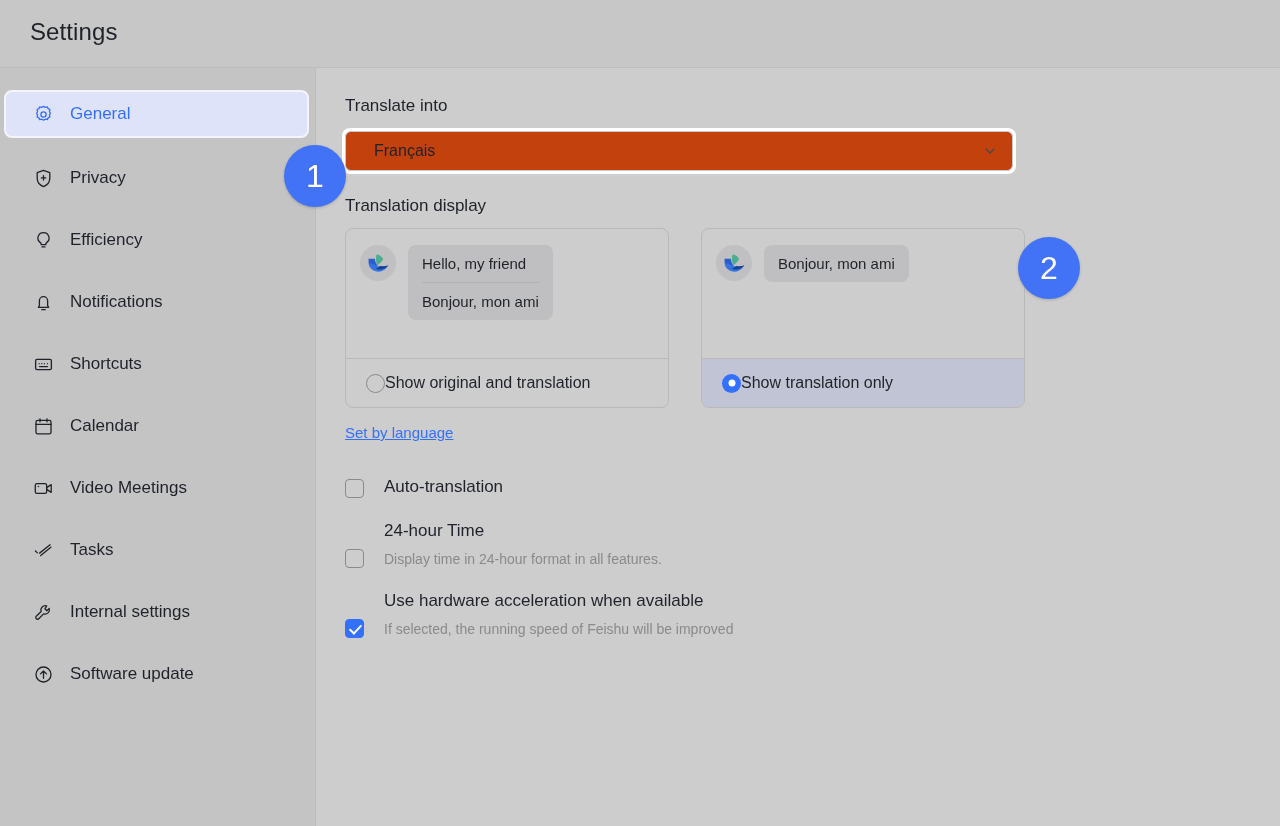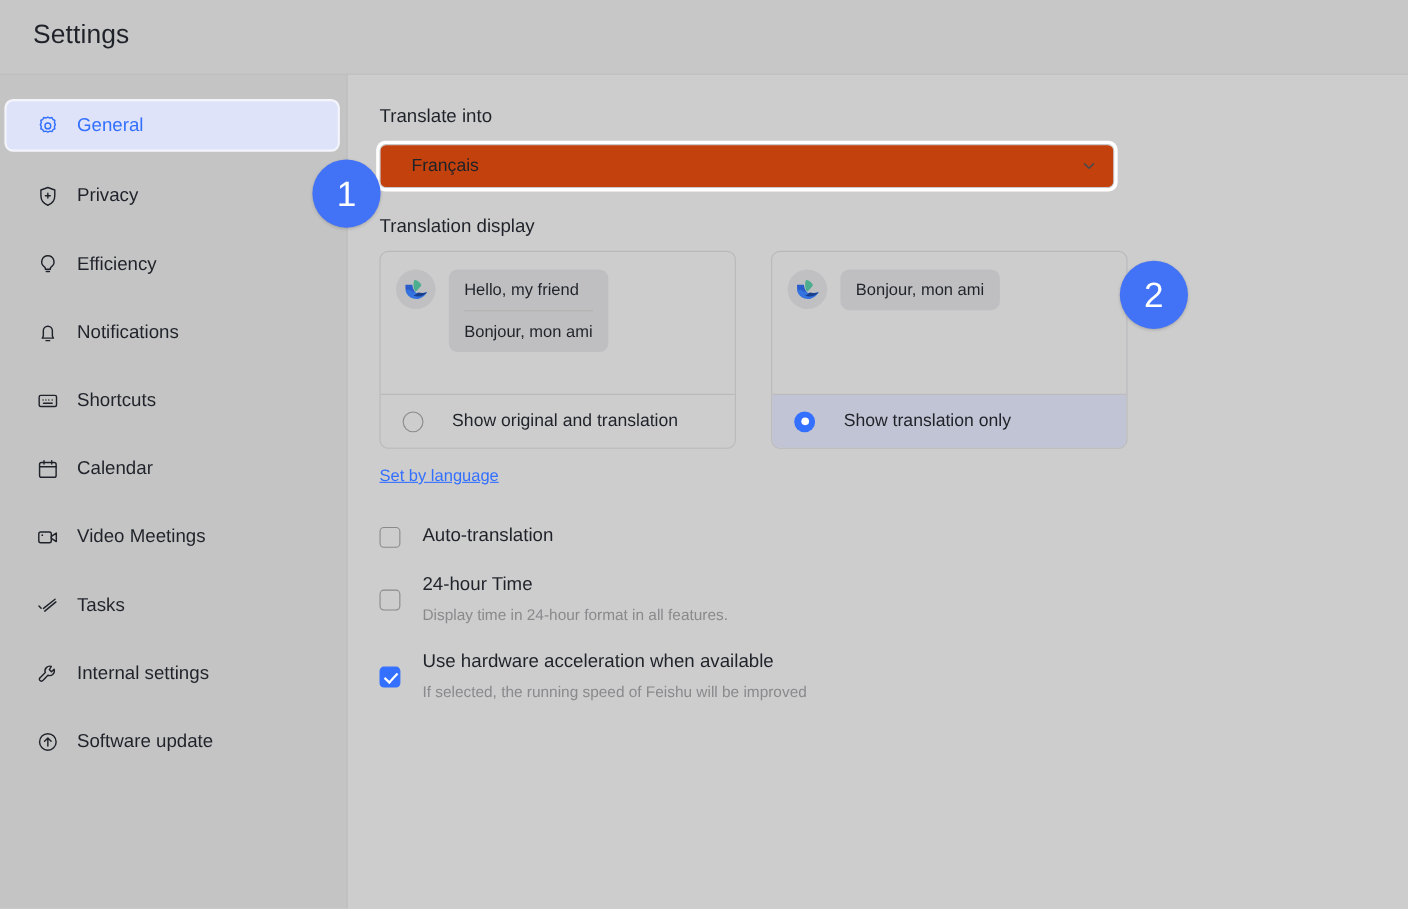--- a/index.html
+++ b/index.html
@@ -124,21 +124,21 @@
   .bubble {
     background: #bfbfc1;
     border-radius: 8px;
     padding: 10px 14px;
     font-size: 15px; color: #1f2329;
   }
   .bubble .line1 { padding-bottom: 10px; border-bottom: 1px solid #b2b2b4; white-space: nowrap; }
   .bubble .line2 { padding-top: 10px; white-space: nowrap; }
   .bubble.single { padding: 10px 14px; white-space: nowrap; }
   .card .choice {
-    height: 48px; display: flex; align-items: center; gap: 26px;
+    height: 48px; display: flex; align-items: center; gap: 0;
     padding-left: 20px;
     font-size: 16px; color: #1f2329;
   }
   .card.selected .choice { background: #c1c4d4; }
 
   .radio {
     width: 19px; height: 19px; flex: 0 0 19px;
     border-radius: 50%;
     border: 1.6px solid #8a8a8c;
     background: transparent;
@@ -153,21 +153,21 @@
     left: 50%; top: 50%; transform: translate(-50%,-50%);
     width: 7px; height: 7px; border-radius: 50%; background: #ffffff;
   }
 
   .link {
     display: inline-block; margin-top: 16px;
     font-size: 15px; color: #3370ff; cursor: pointer; text-decoration: underline;
   }
 
   
-  .cb-row { display: flex; align-items: center; gap: 20px; }
+  .cb-row { display: flex; align-items: flex-end; gap: 20px; }
   .cb-row + .cb-row { margin-top: 22px; }
   .checkbox {
     width: 19px; height: 19px; flex: 0 0 19px; margin-top: 3px;
     border-radius: 4px;
     border: 1.6px solid #8a8a8c;
     background: transparent;
     position: relative;
   }
   .checkbox.on { background: #3370ff; border-color: #3370ff; }
   .checkbox.on::after {

